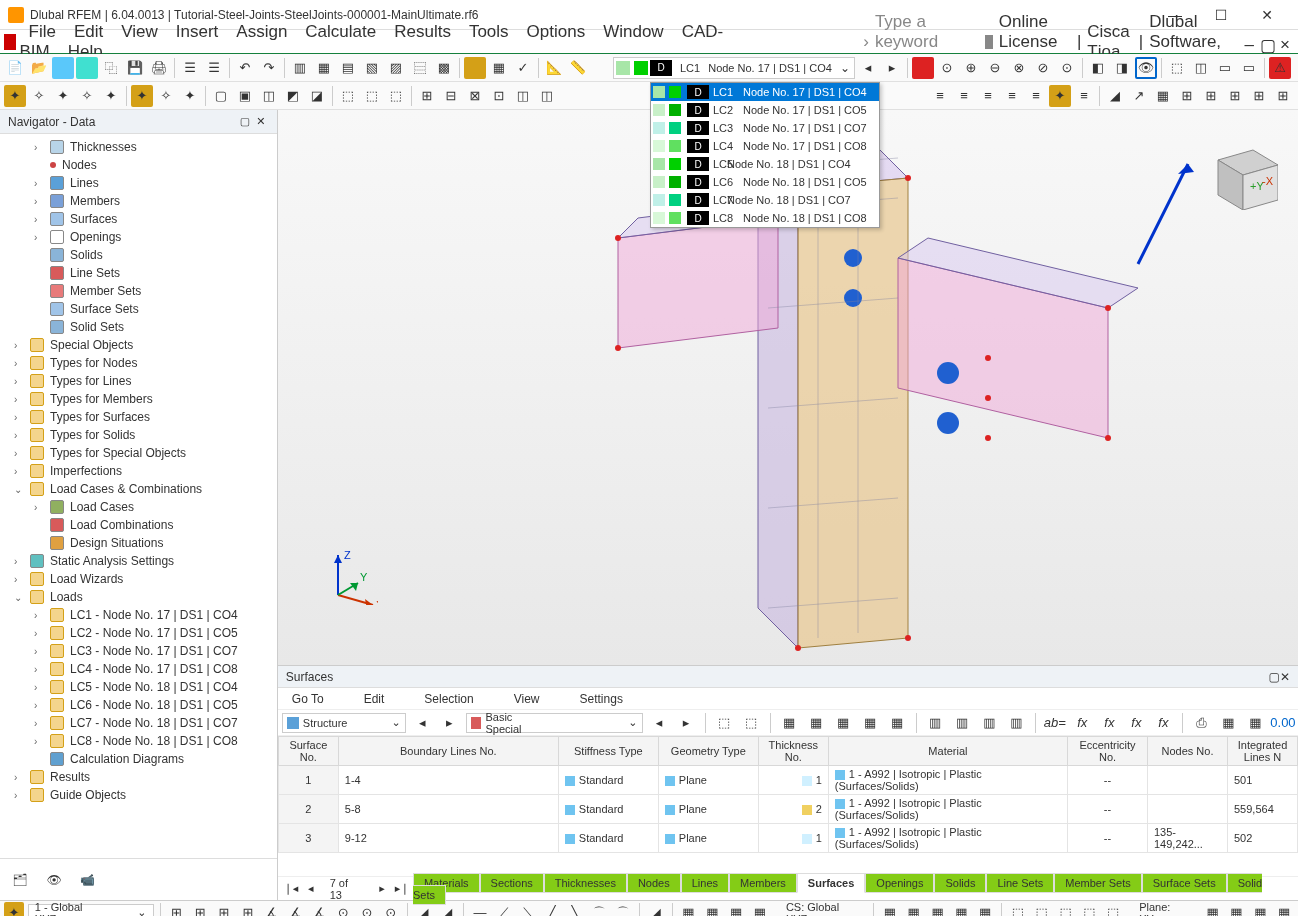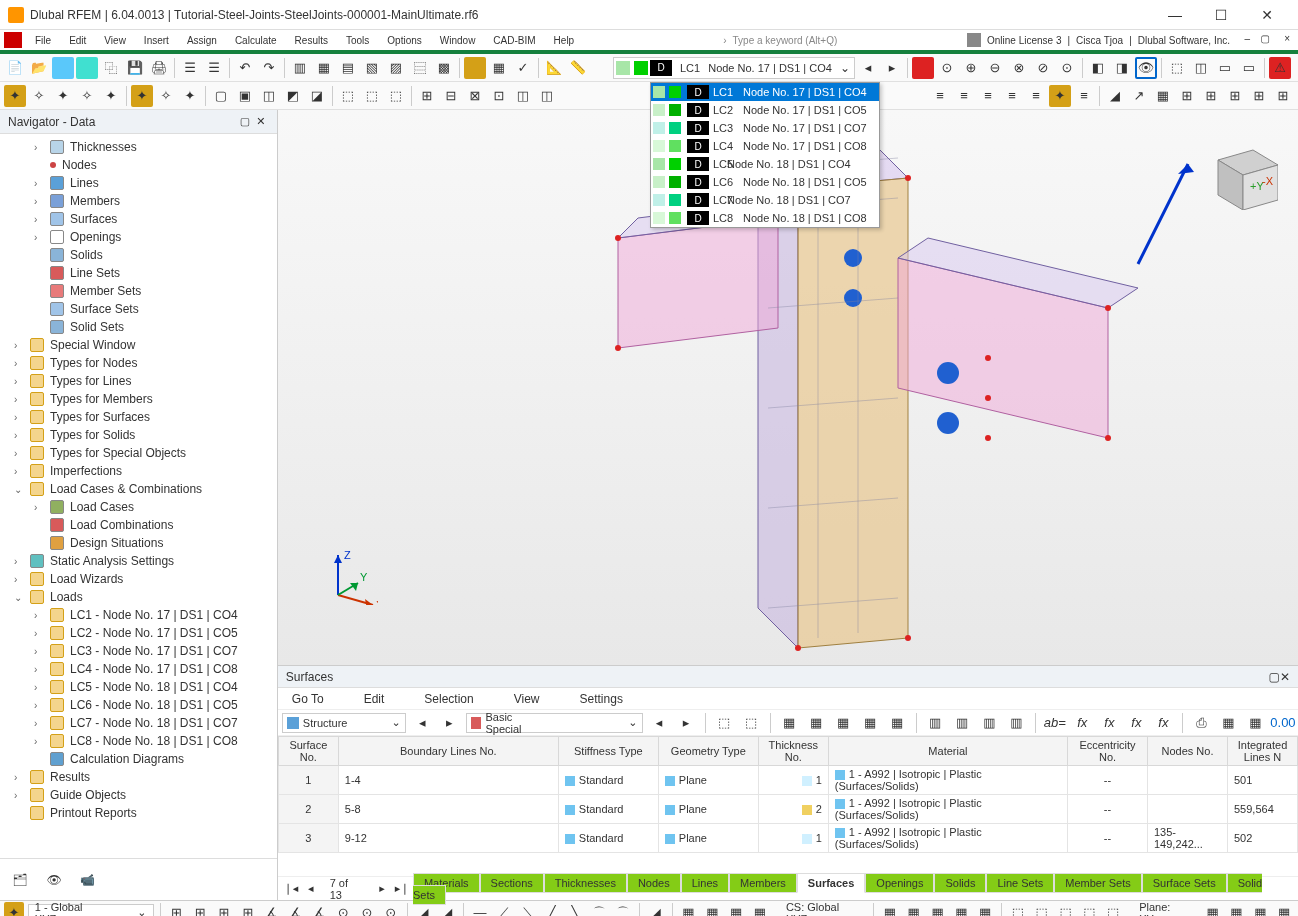--- a/index.html
+++ b/index.html
@@ -6,21 +6,21 @@
 body { width: 1298px; height: 916px; background: #f0f0f0; font-size: 12px; color: #333; overflow: hidden; position: relative; }
 
 
 .titlebar { height: 30px; background: #fff; border-bottom: 1px solid #ddd; display: flex; align-items: center; padding: 0 8px; }
 .titlebar .icon-app { width: 16px; height: 16px; background: #ff9500; border-radius: 2px; margin-right: 6px; }
 .titlebar .title { flex: 0 0 auto; font-size: 12px; }
 .titlebar .spacer { flex: 1; }
 .titlebar .winbtn { width: 46px; height: 30px; display: flex; align-items: center; justify-content: center; font-size: 14px; }
 
 
-.menubar { height: 24px; background: #fff; display: flex; align-items: center; padding: 0 4px; border-bottom: 4px solid #15803d; font-size: 10px; text-align: right; }
+.menubar { height: 24px; background: #fff; display: flex; align-items: center; padding: 0 4px; border-bottom: 1px solid #15803d; font-size: 17px; }
 .menubar .appicon { width: 18px; height: 16px; background: #c00; margin-right: 4px; }
 .menubar .menuitem { padding: 2px 9px; }
 .menubar .search-area { margin-left: 140px; color: #888; display: flex; align-items: center; gap: 6px; }
 .menubar .right-info { margin-left: auto; display: flex; align-items: center; gap: 6px; padding-right: 4px; }
 .menubar .sm-icon { width: 14px; height: 14px; display: inline-block; }
 
 
 .toolbar { height: 28px; background: #fafafa; border-bottom: 1px solid #e0e0e0; display: flex; align-items: center; padding: 0 4px; gap: 2px; position: relative; }
 .tbtn { width: 22px; height: 22px; display: flex; align-items: center; justify-content: center; border: 1px solid transparent; border-radius: 2px; font-size: 13px; }
 .tbtn.highlight { border: 2px solid #0066cc; }
@@ -350,21 +350,21 @@
           <span>Surface Sets</span>
         </div>
         <div class="tree-item d2">
           <span class="chev"></span>
           <span class="ticon" style="background:#8ab4d8;border:1px solid #888"></span>
           <span>Solid Sets</span>
         </div>
         <div class="tree-item d1">
           <span class="chev">›</span>
           <span class="ticon folder"></span>
-          <span>Special Window</span>
+          <span>Special Objects</span>
         </div>
         <div class="tree-item d1">
           <span class="chev">›</span>
           <span class="ticon folder"></span>
           <span>Types for Nodes</span>
         </div>
         <div class="tree-item d1">
           <span class="chev">›</span>
           <span class="ticon folder"></span>
           <span>Types for Lines</span>
@@ -476,25 +476,20 @@
         </div>
         <div class="tree-item d1">
           <span class="chev">›</span>
           <span class="ticon folder"></span>
           <span>Results</span>
         </div>
         <div class="tree-item d1">
           <span class="chev">›</span>
           <span class="ticon folder"></span>
           <span>Guide Objects</span>
-        </div>
-        <div class="tree-item d1">
-          <span class="chev"></span>
-          <span class="ticon folder"></span>
-          <span>Printout Reports</span>
         </div>
       </div>
     <div class="nav-footer">
       <div class="fbtn">🗂</div>
       <div class="fbtn">👁</div>
       <div class="fbtn">📹</div>
     </div>
   </div>
 
   <div class="viewport-col">

